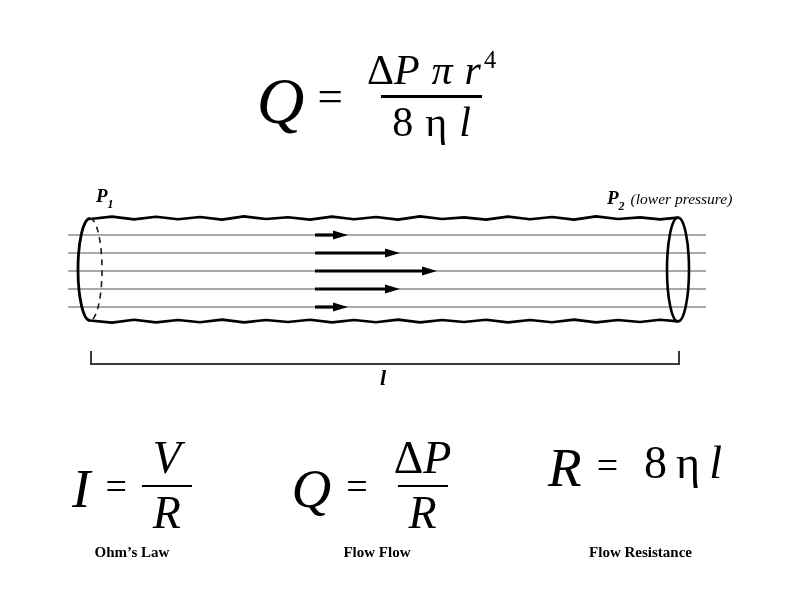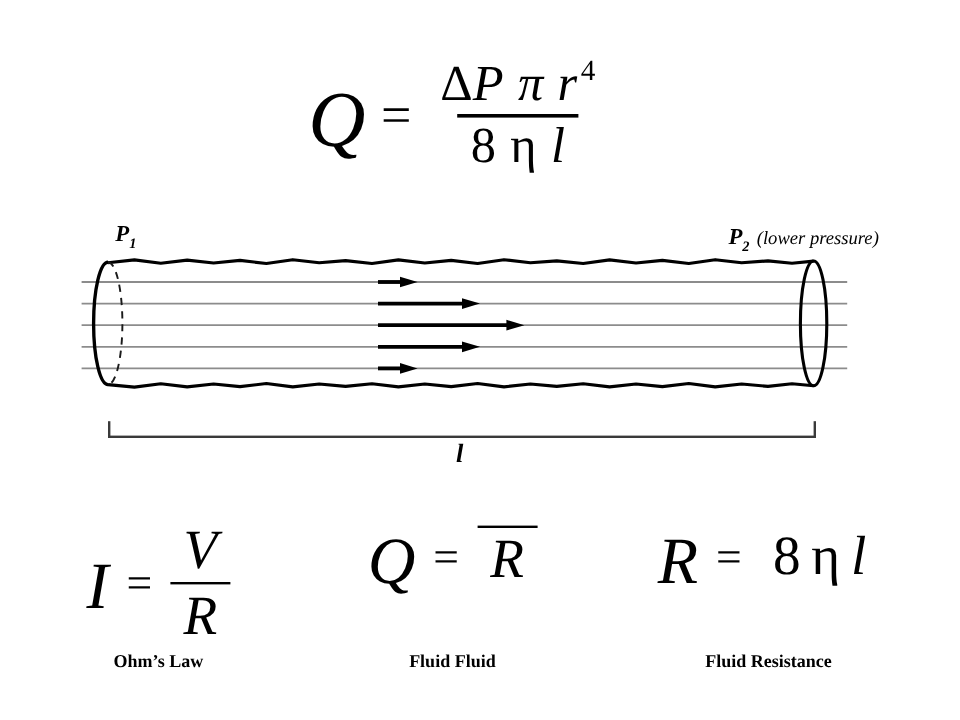--- a/index.html
+++ b/index.html
@@ -129,30 +129,31 @@
       </span>
     </div>
     <div class="caption">Ohm’s Law</div>
   </div>
 
   <div class="beq-block" id="beq-2">
     <div class="beq">
       <span class="lhs">Q</span>
       <span class="rel">=</span>
       <span class="frac">
+        <span class="num"><span class="up">Δ</span><span class="it">P</span></span>
         <span class="den it">R</span>
       </span>
     </div>
-    <div class="caption">Fluid Fluid</div>
+    <div class="caption">Flow Flow</div>
   </div>
 
   <div class="beq-block" id="beq-3">
     <div class="beq">
       <span class="lhs">R</span>
       <span class="rel">=</span>
       <span class="frac">
         <span class="num"><span class="up">8</span><span class="up sp8">η</span><span class="it sp8">l</span></span>
       </span>
     </div>
-    <div class="caption">Fluid Resistance</div>
+    <div class="caption">Flow Resistance</div>
   </div>
 
 </div>
 
 </body></html>

